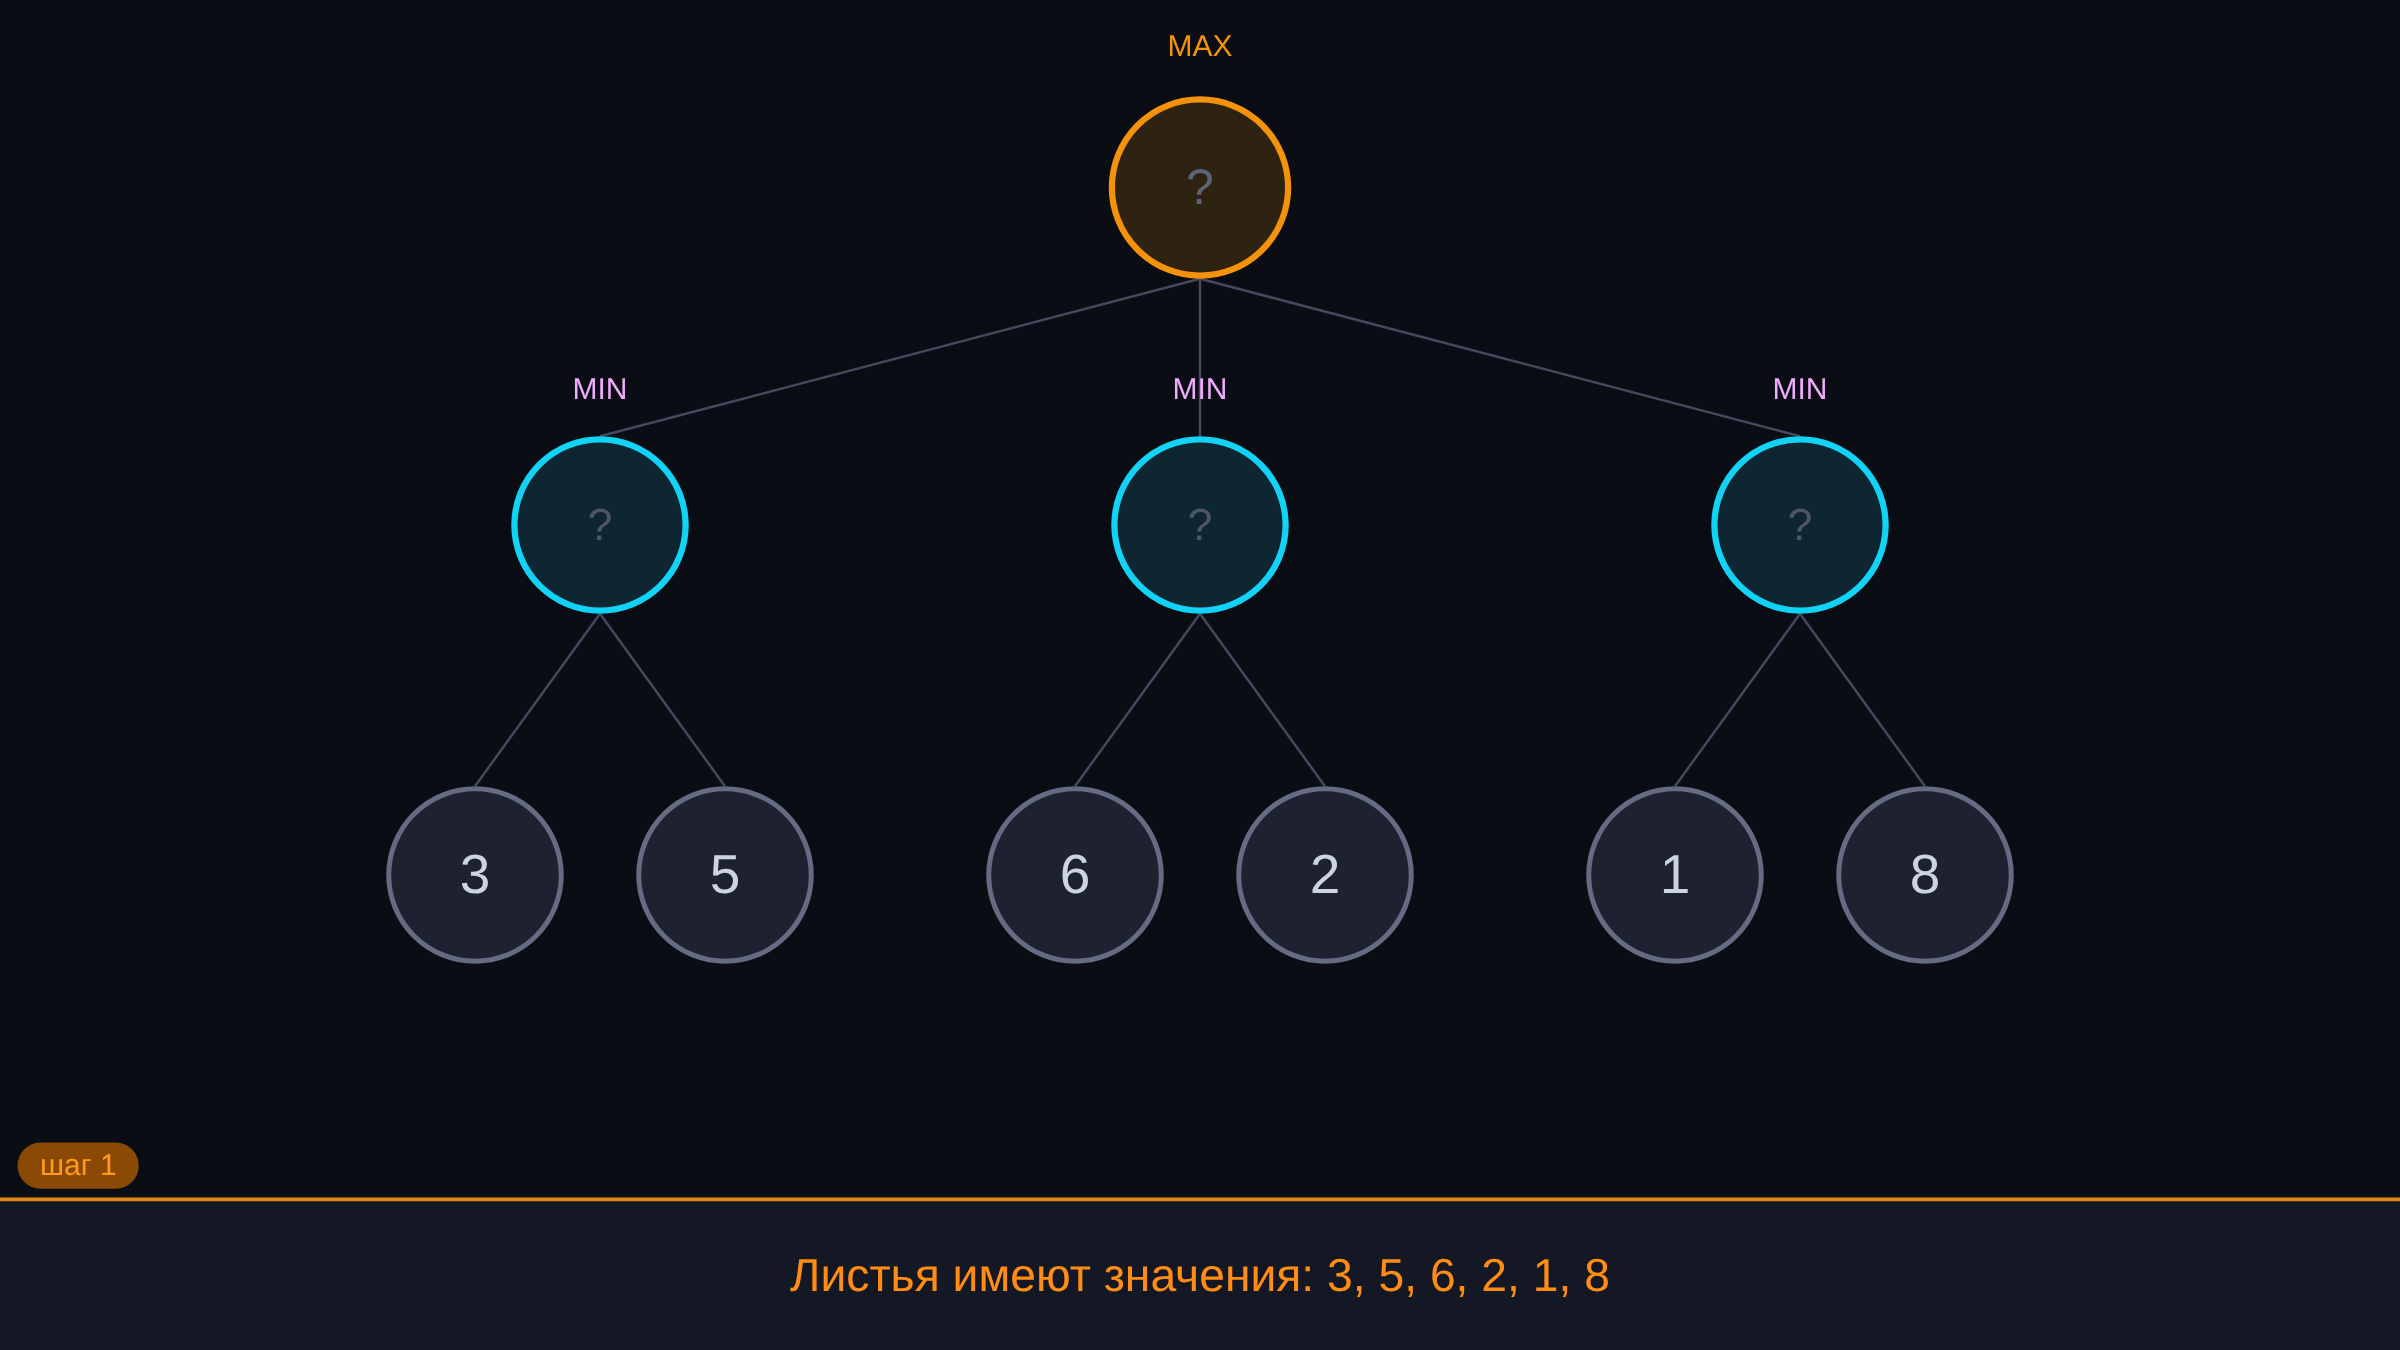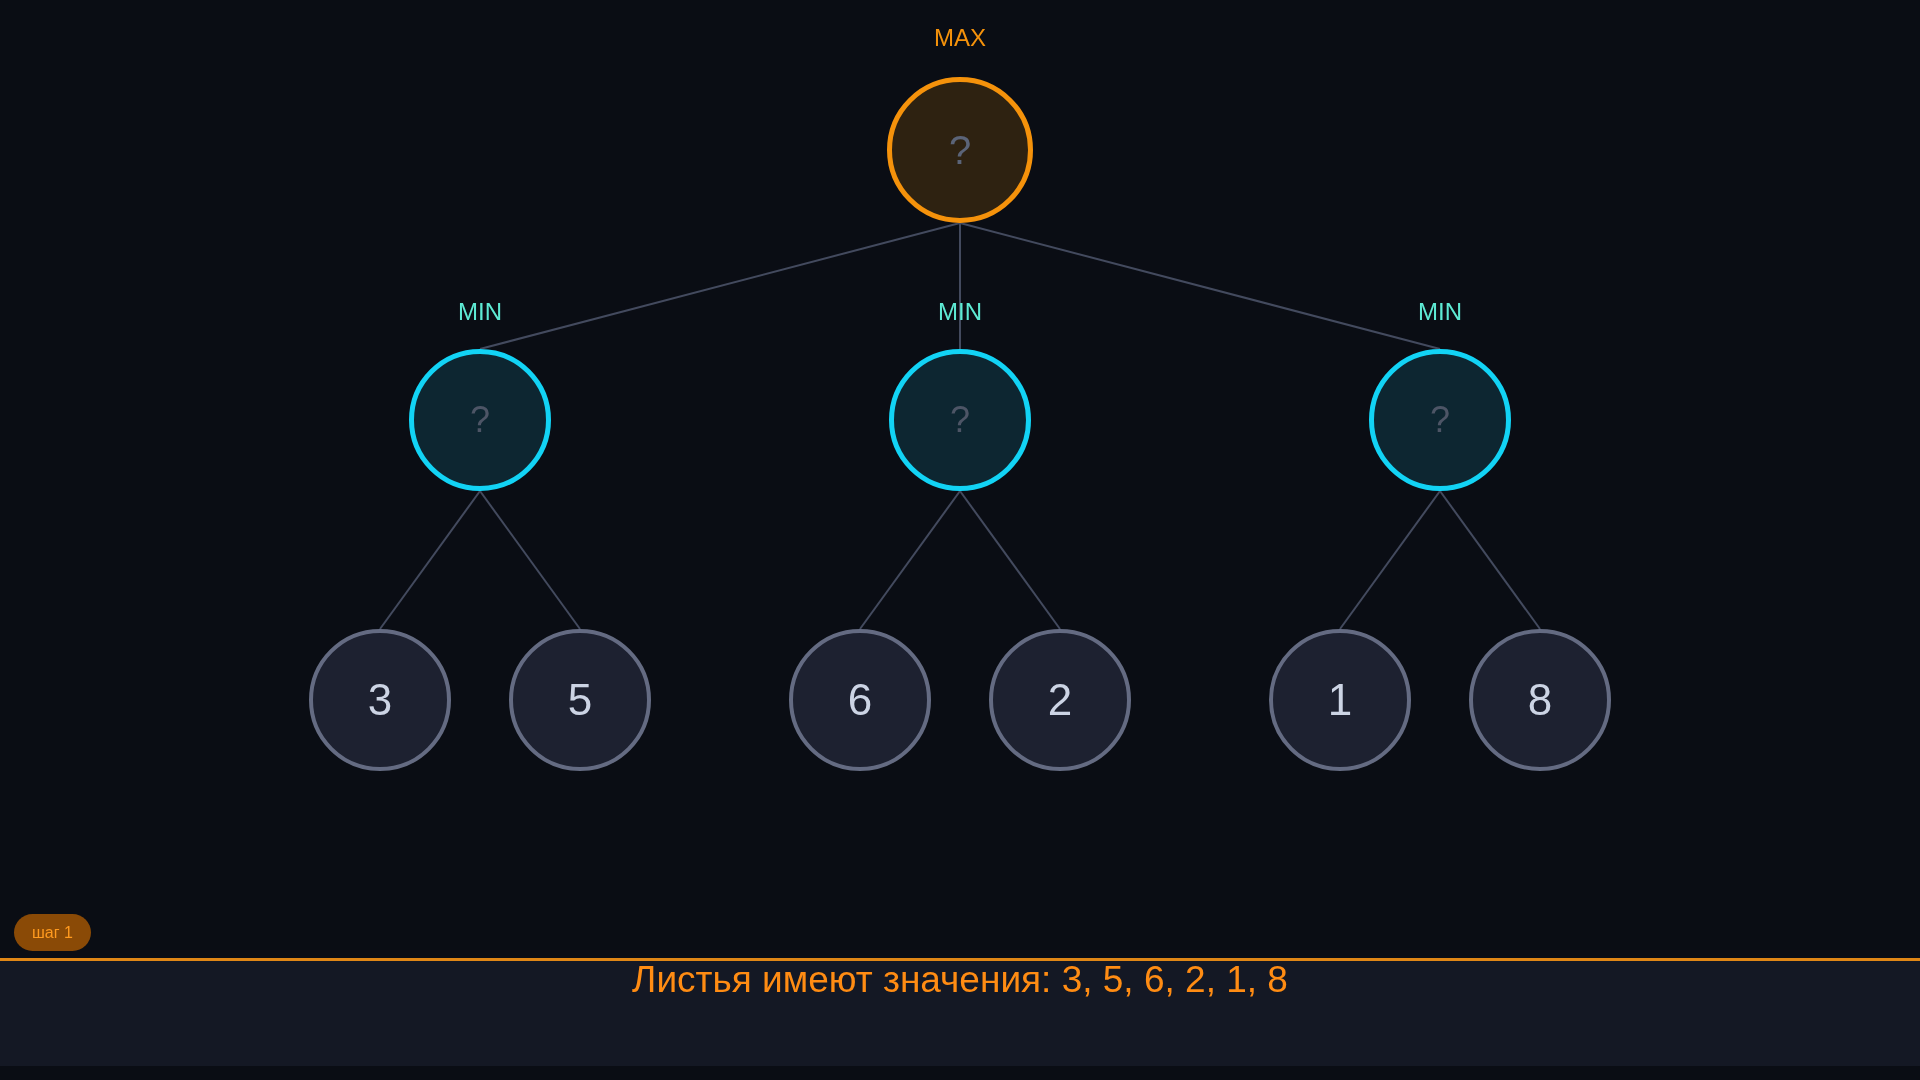--- a/index.html
+++ b/index.html
@@ -85,49 +85,50 @@
   .node-label {
     position: absolute;
     z-index: 4;
     font-size: 24px;
     line-height: 1;
     white-space: nowrap;
     transform: translateX(-50%);
     text-align: center;
   }
   .label-max { color: #f5920b; }
-  .label-min { color: #5eead4; }
+  .label-min { color: #f0abfc; }
 
   
   #step-badge {
     position: absolute;
     left: 14px;
     top: 914px;
     height: 37px;
     padding: 0 18px;
     display: flex;
     align-items: center;
     border-radius: 19px;
     background: #8a4a06;
     color: #ff9a1f;
-    font-size: 16px;
+    font-size: 24px;
     z-index: 6;
   }
 
   
   #footer {
     position: absolute;
     left: 0;
     top: 958px;
     width: 1920px;
-    height: 108px;
+    height: 122px;
     background: #141824;
     border-top: 3px solid #e08716;
     box-sizing: border-box;
     display: flex;
+    align-items: center;
     justify-content: center;
   }
   #footer-caption {
     font-size: 37px;
     color: #ff8c13;
     line-height: 1;
     white-space: nowrap;
   }
 </style>
 </head>

